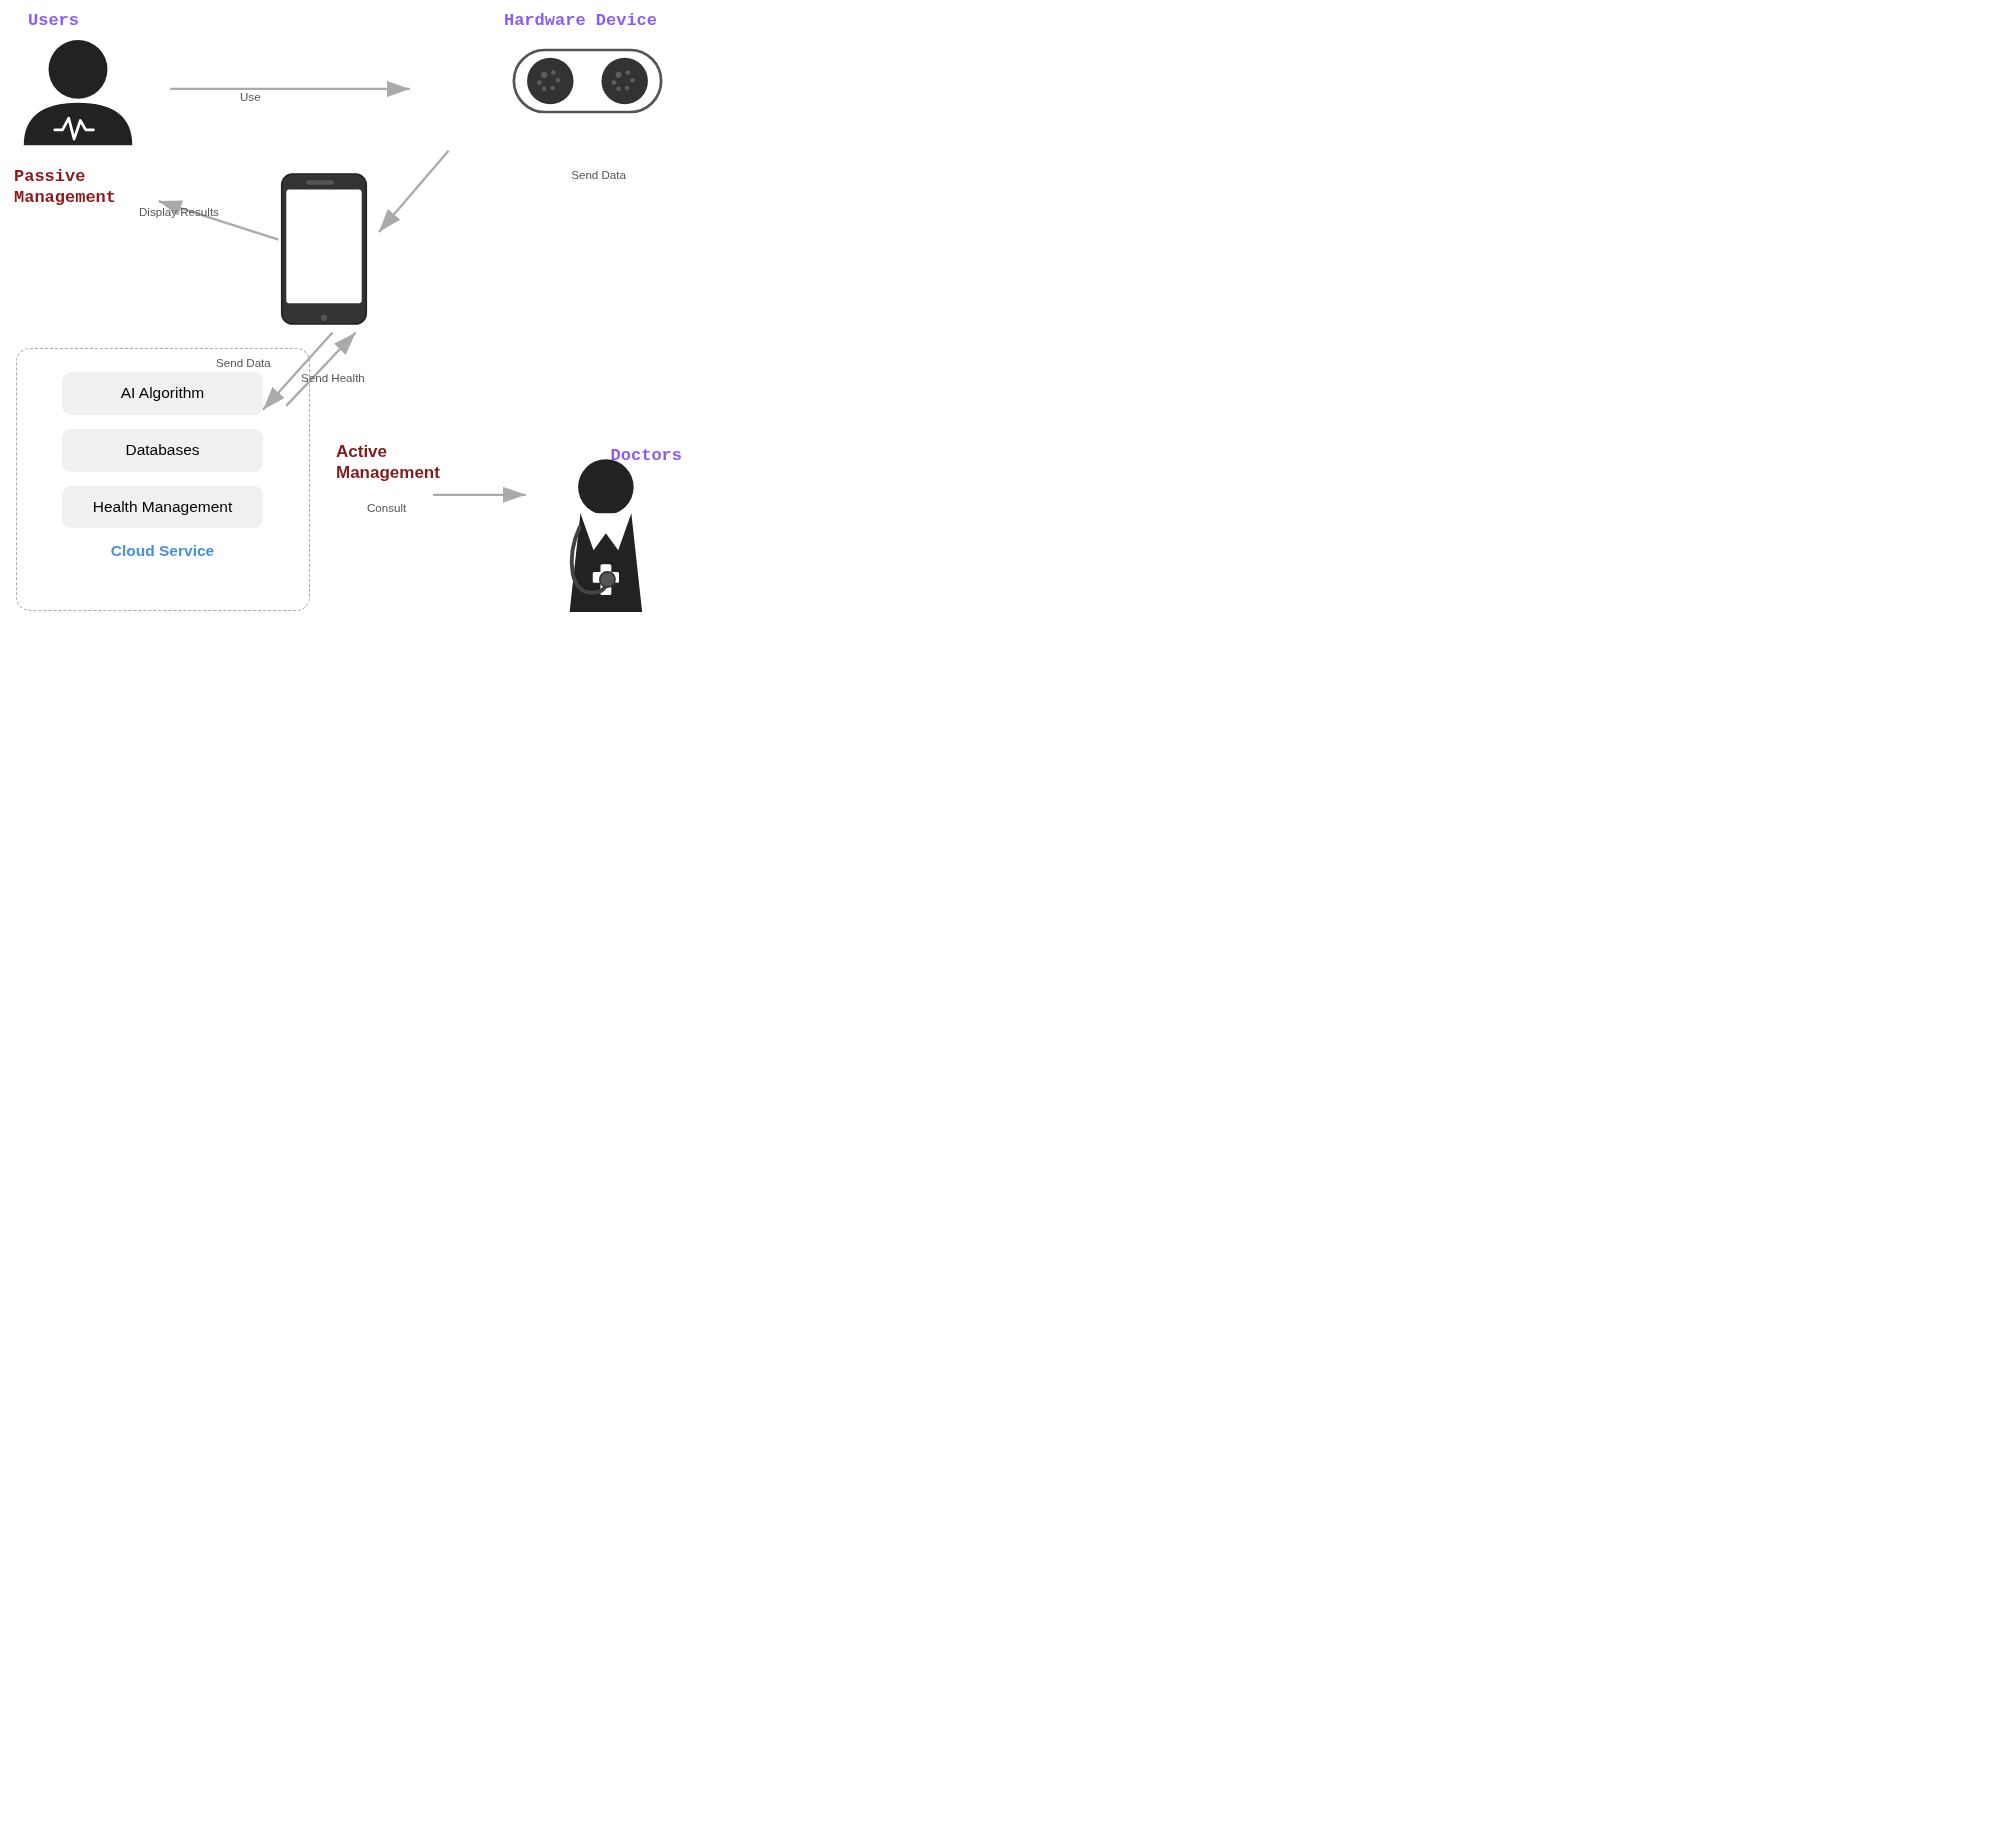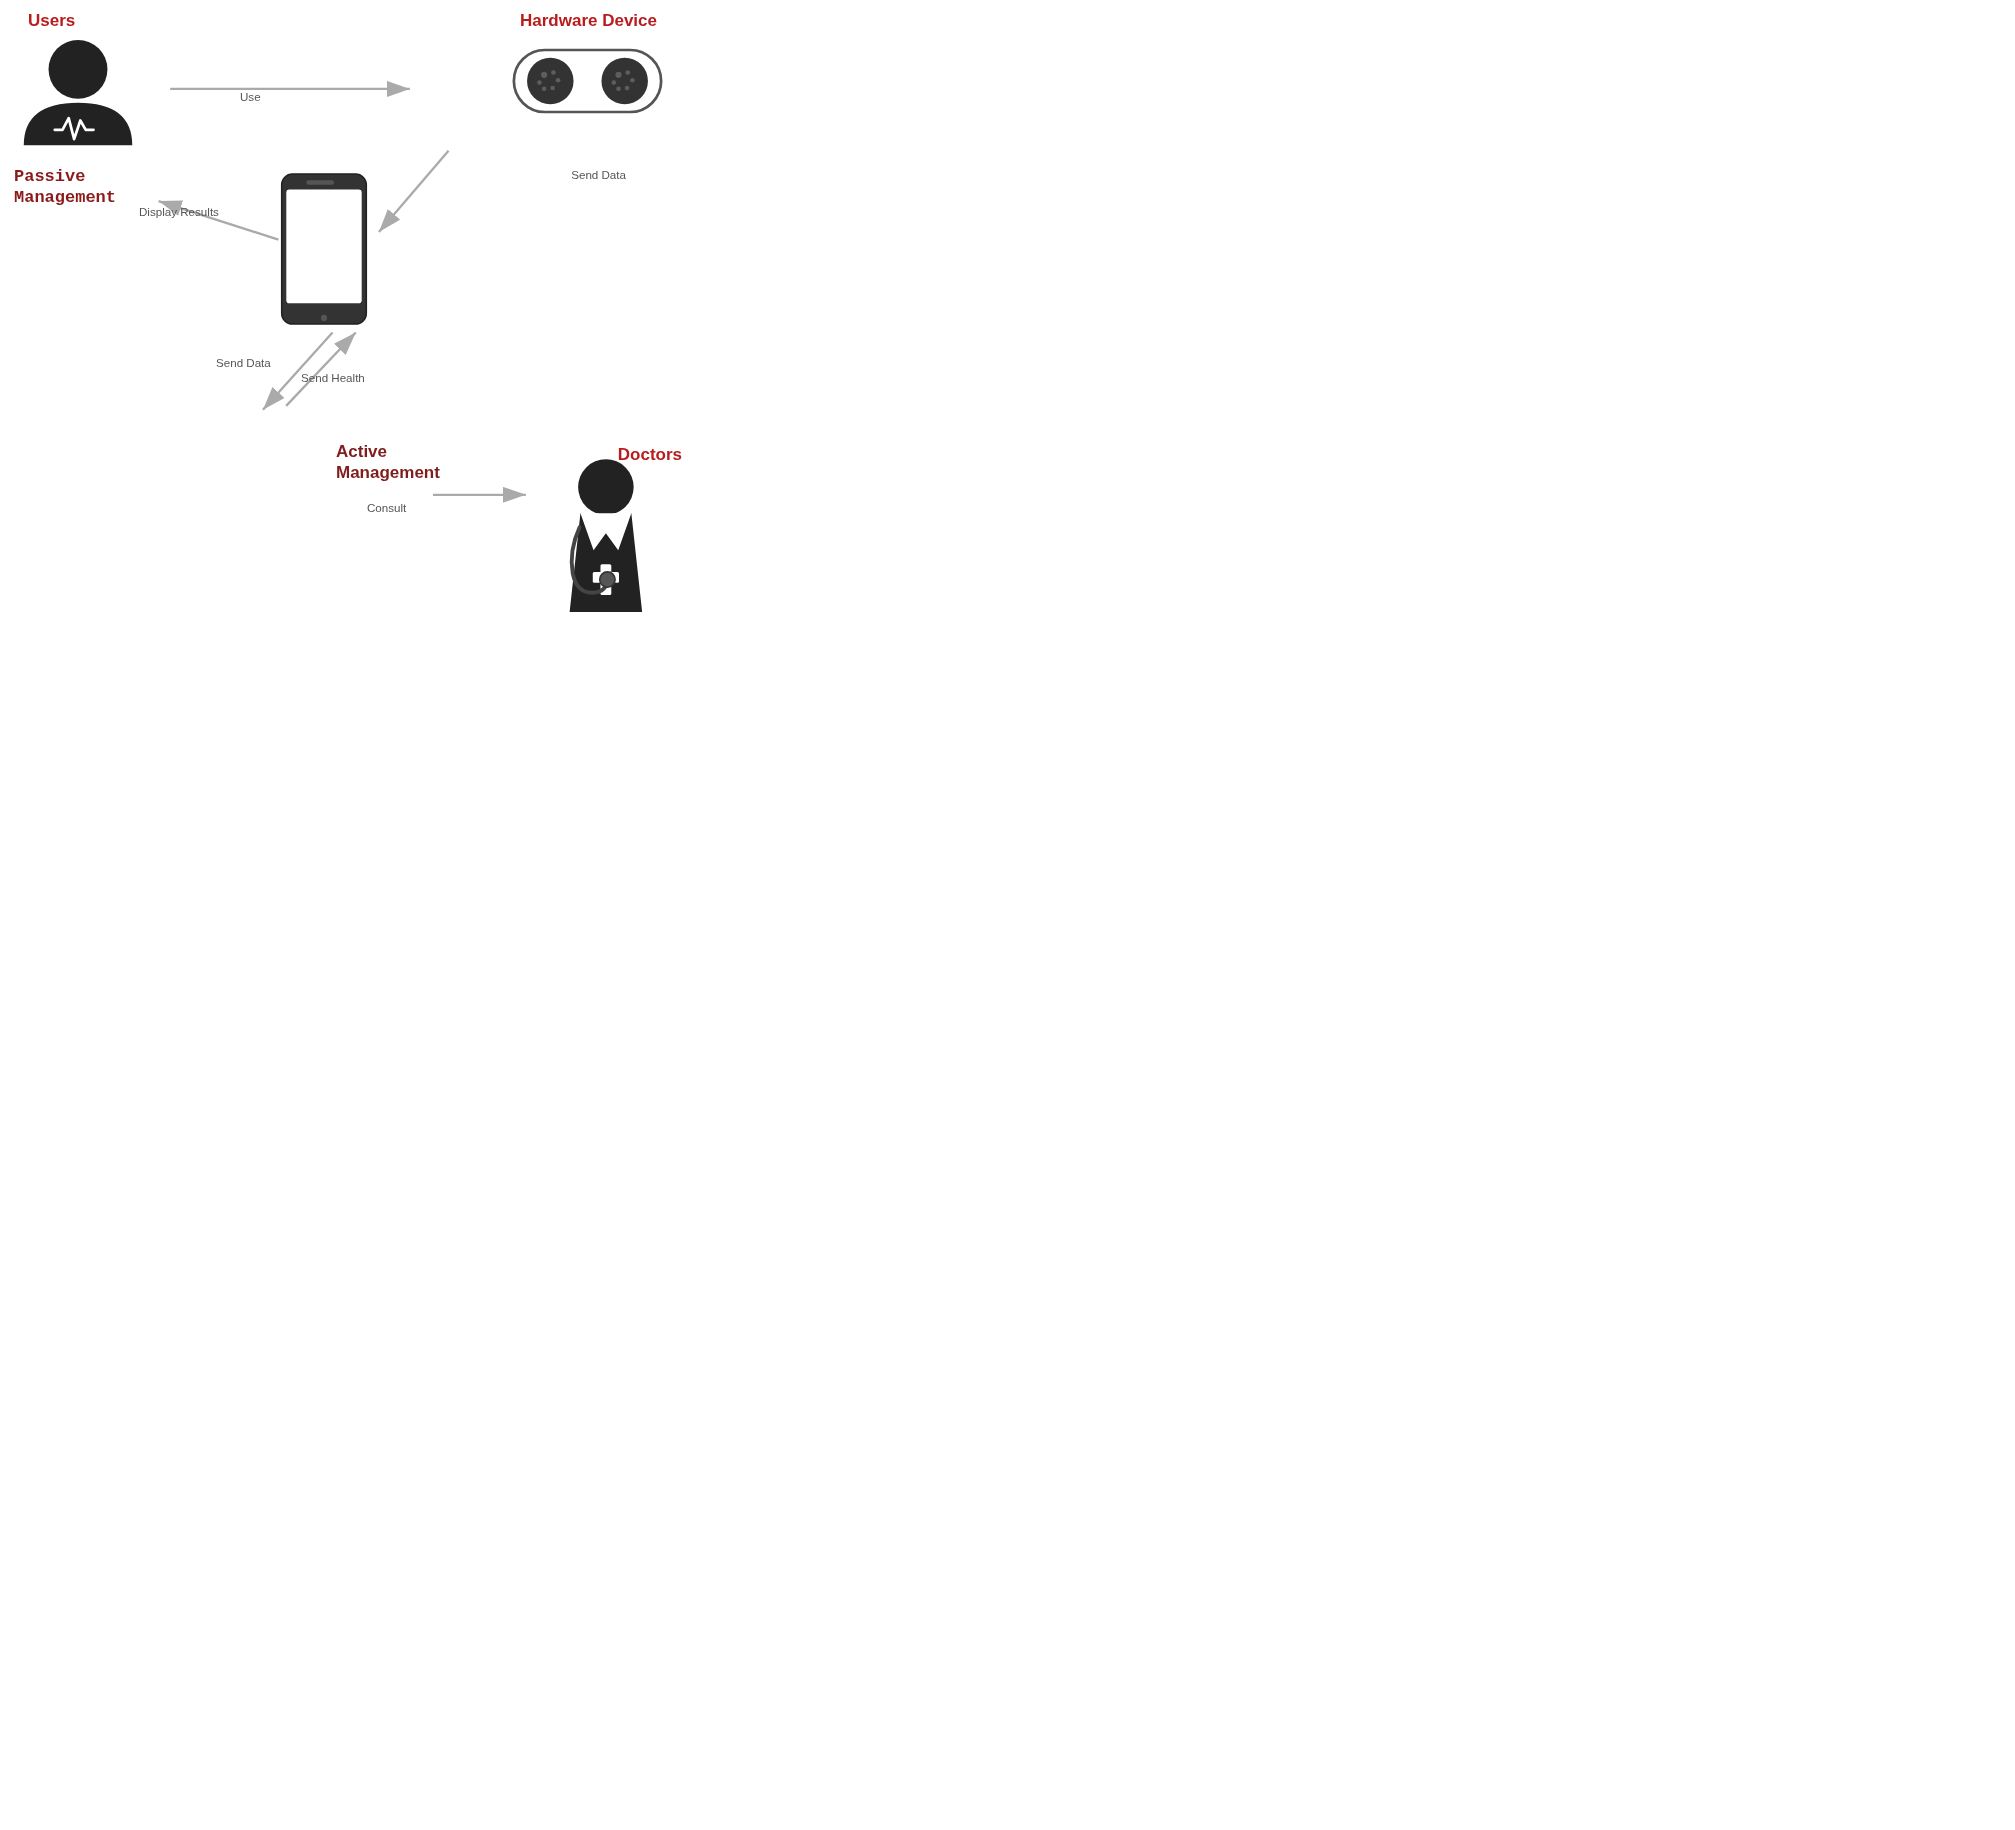--- a/index.html
+++ b/index.html
@@ -17,21 +17,21 @@
       width: 696px;
       height: 634px;
     }
 
     
     .label {
       position: absolute;
       font-size: 17px;
       font-weight: bold;
     }
-    .label-blue { color: #b91c1c; }
+    .label-blue { color: #8b5cf6; font-family: Liberation Mono, monospace; }
 
     
     .arrow-label {
       position: absolute;
       font-size: 11.6px;
       color: #555;
     }
 
     
     .cloud-box {
@@ -149,20 +149,27 @@
 
     <rect x="42" y="13" width="36" height="6" rx="3" fill="#555"></rect>
 
     <circle cx="65" cy="192" r="4" fill="#555"></circle>
   </svg>
 
   <div class="arrow-label" style="top:356px; left:216px;">Send Data</div>
 
   <div class="arrow-label" style="top:371px; left:301px;">Send Health</div>
 
+  <div class="cloud-box">
+    <div class="cloud-item" style="margin-top:23px;">AI Algorithm</div>
+    <div class="cloud-item">Databases</div>
+    <div class="cloud-item">Health Management</div>
+
+    <div style="text-align:center; color:#4a90d9; font-size:15.5px; font-weight:bold; margin-top:7.7px;">Cloud Service</div>
+  </div>
 
   <div style="position:absolute; bottom:151px; left:336px; font-size:17px; font-weight:bold; color:#7f1d1d; line-height:1.2;">
     <span>Active<br>Management</span>
   </div>
 
   <div class="arrow-label" style="bottom:120px; left:367px;">Consult</div>
 
   <svg width="135" height="162" style="position:absolute;bottom:21.6px;right:23px;" viewBox="0 0 175 210">
 
     <circle cx="88" cy="48" r="36" fill="#222"></circle>

